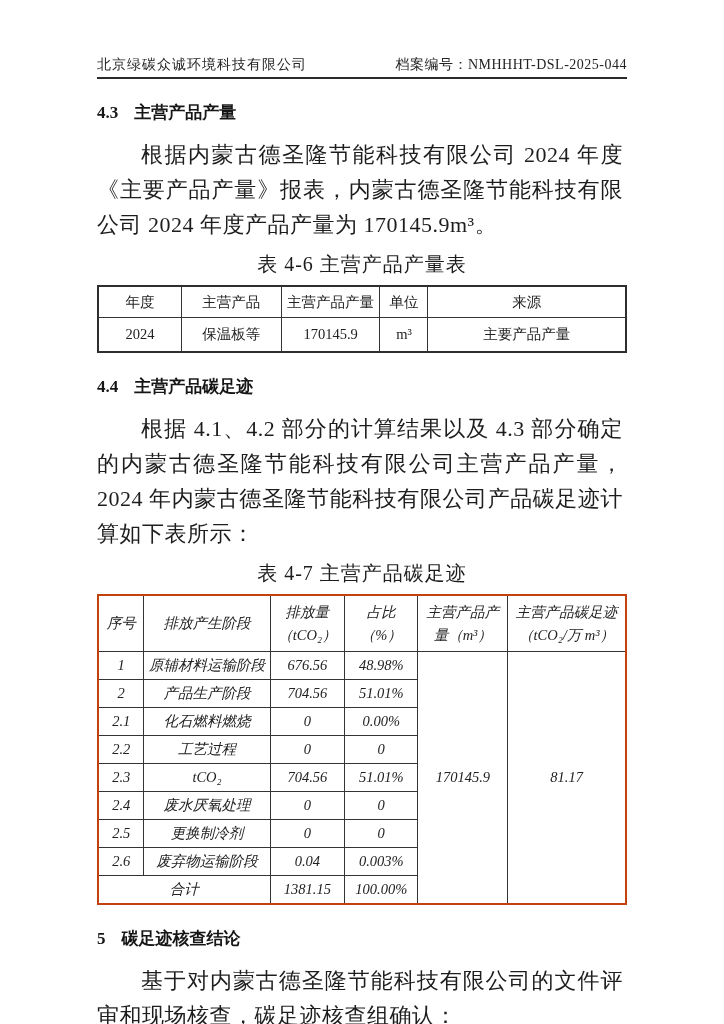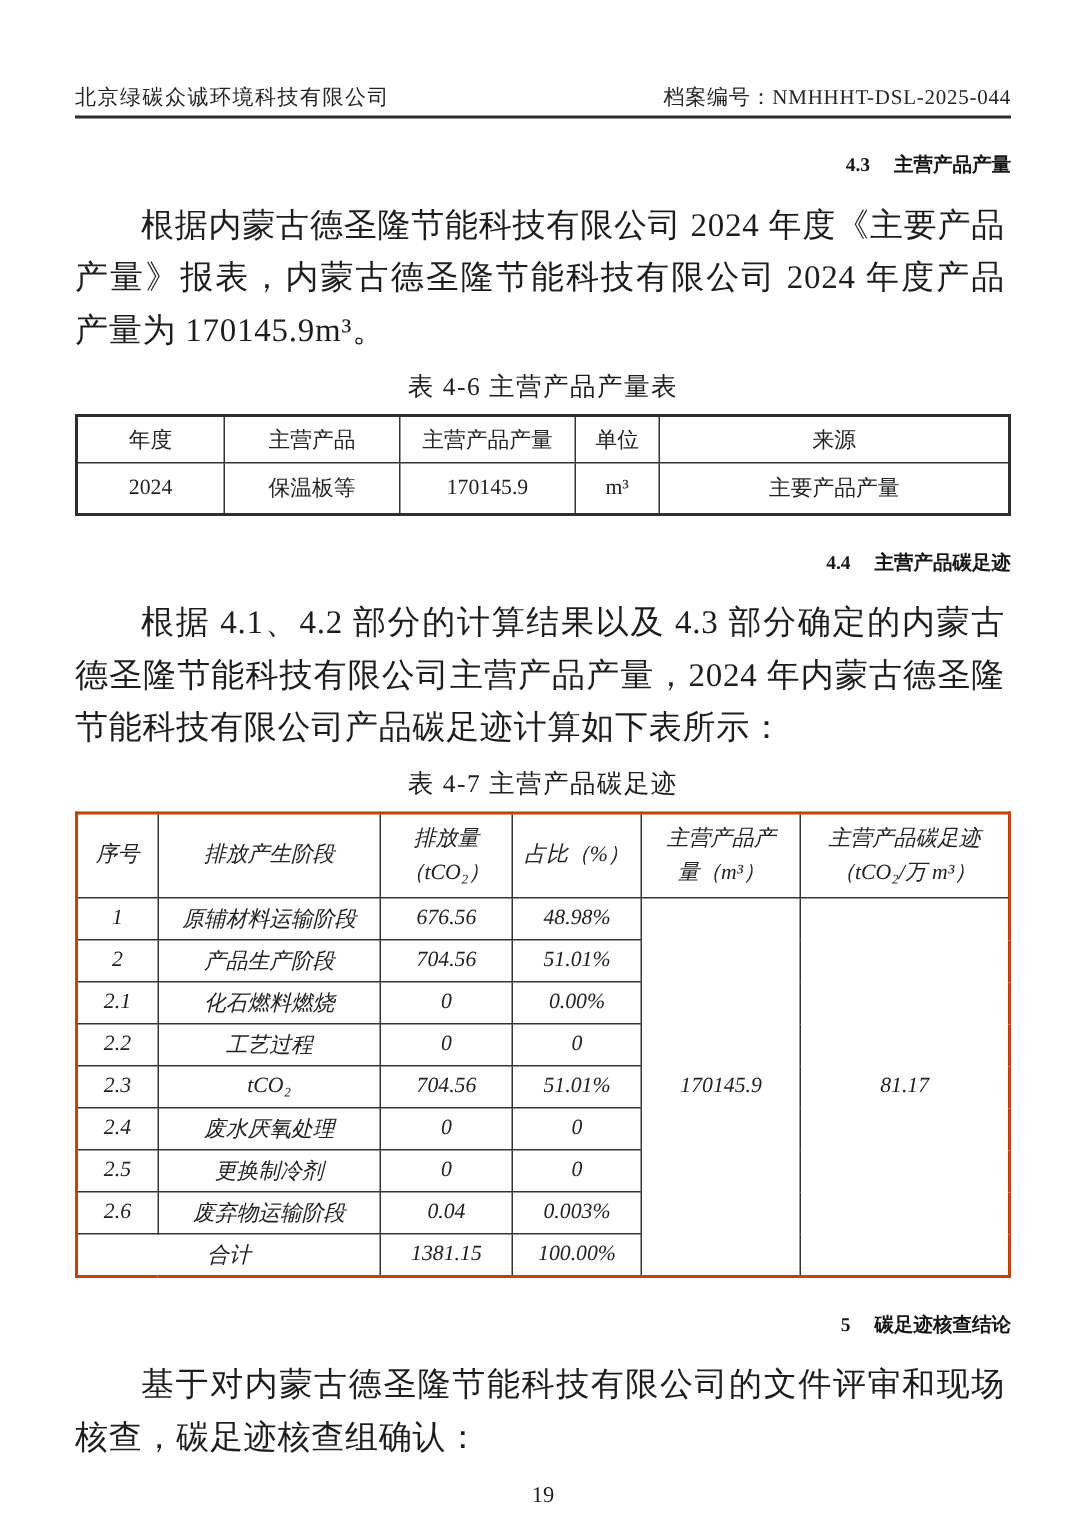--- a/index.html
+++ b/index.html
@@ -11,59 +11,58 @@
     width: 724px;
     height: 1024px;
     overflow: hidden;
     font-family: "Liberation Serif", "DejaVu Serif", serif;
     color: #1e1e1e;
   }
   .page {
     box-sizing: border-box;
     width: 724px;
     height: 904px;
-    padding: 0 50px;
+    padding: 0 97px;
   }
   
   .doc-header {
     display: flex;
     justify-content: space-between;
     align-items: flex-end;
     padding-top: 56px;
     padding-bottom: 3px;
     border-bottom: 2px solid #2b2b2b;
     font-size: 14px;
     letter-spacing: 1px;
     color: #242424;
   }
   .doc-header .right { letter-spacing: 0.5px; }
   
   .sec-heading {
     margin: 22px 0 0 0;
-    font-size: 13px;
+    font-size: 17px;
     font-weight: bold;
     color: #161616;
-    text-align: right;
   }
   .sec-heading .no { margin-right: 16px; }
   
   .para {
     margin: 13px 4px 0 0;
     font-size: 22px;
     line-height: 35px;
     text-align: justify;
     text-indent: 2em;
     color: #1d1d1d;
     letter-spacing: 0.5px;
   }
   
   .tbl-caption {
     margin: 9px 0 7px 0;
     text-align: center;
-    font-size: 17px;
+    font-size: 20px;
     color: #1d1d1d;
     letter-spacing: 1px;
   }
   
   table {
     width: 100%;
     border-collapse: collapse;
     table-layout: fixed;
     font-size: 14.5px;
     color: #222222;

